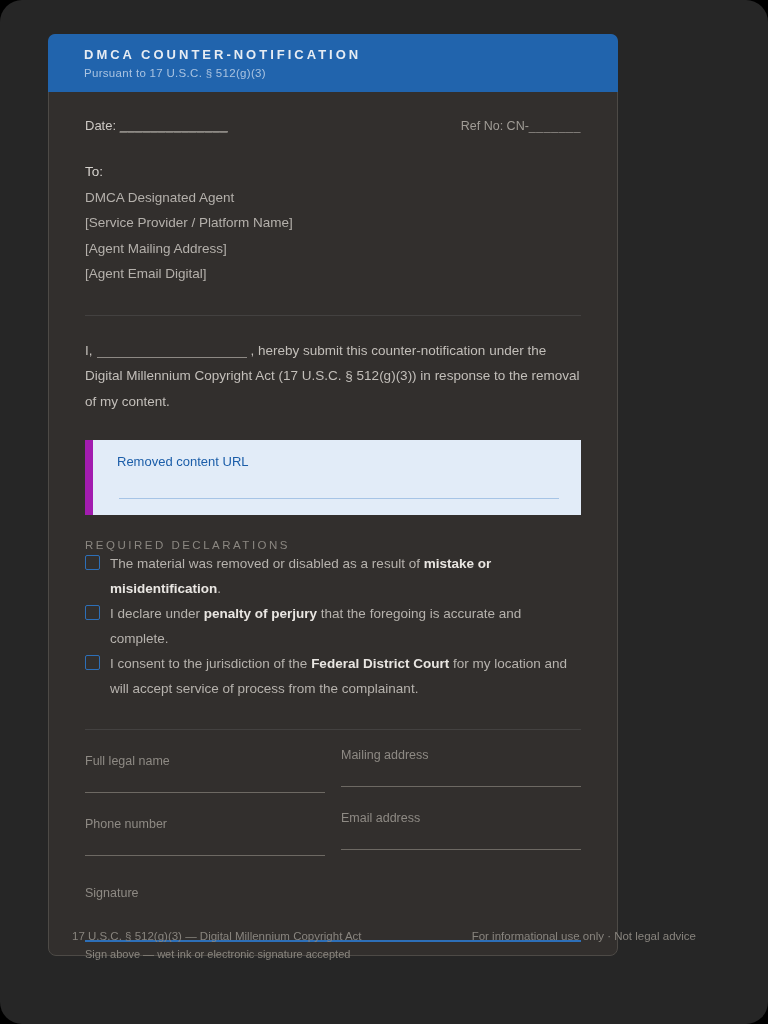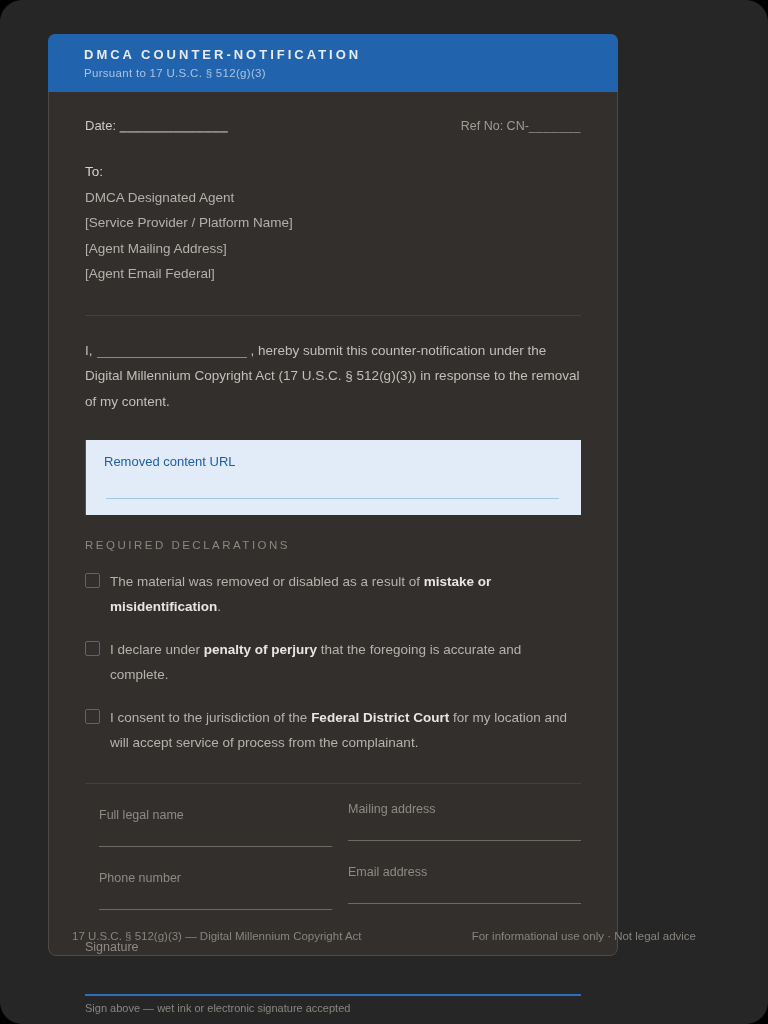--- a/index.html
+++ b/index.html
@@ -24,35 +24,35 @@
   .blank-underscored { color:#8d8984; text-decoration:underline; letter-spacing:0.5px; }
   .ref { color:#a09c96; font-size:12.5px;padding-left:24px; }
   .ref .blank-plain { color:#8d8984; letter-spacing:0.5px; }
   .to-block { margin-top:26px; font-size:13.5px; line-height:25.5px; }
   .to-label { color:#d6d3ce; }
   .addr-line { color:#b4b0ab; }
   .divider { border-top:1px solid #434140; margin-top:28px; }
   .statement { margin-top:22px; color:#c3bfba; font-size:13.5px; line-height:25.5px; }
   .stmt-blank { display:inline-block; width:150px; border-bottom:1px solid #8d8984; height:14px; vertical-align:-3px; margin:0 4px; }
   .url-box {
-    margin-top:26px; height:75px; background:#e2ecf8; border-left:1px solid #a21caf;
-    padding:14px 20px 16px 18px; display:flex; flex-direction:column; justify-content:space-between;
+    margin-top:26px; height:75px; background:#e2ecf8; border-left:8px solid #a21caf;
+    padding:14px 20px 16px 24px; display:flex; flex-direction:column; justify-content:space-between;
   }
   .url-label { color:#1c5ea9; font-size:13px; }
   .url-line { border-bottom:1px solid #a6c4e6; height:1px; margin:0 2px; }
   .decl-heading { margin-top:24px; color:#8b8781; font-size:11.5px; letter-spacing:2.5px; }
-  .decl-row { display:flex; margin-top:18px; }
+  .decl-row { display:flex; }
   .decl-row:first-of-type { margin-top:15px; }
   .checkbox {
     flex:0 0 auto; width:15px; height:15px; border:1.5px solid #2d6fb8; border-radius:2px;
     margin:4px 10px 0 0; background:transparent;
   }
   .decl-text { color:#b6b2ad; font-size:13.5px; line-height:25px; }
   .decl-text b { color:#e9e6e2; font-weight:bold; }
-  .fields-grid { display:grid; grid-template-columns:1fr 1fr; column-gap:16px;margin-left:14px; }
+  .fields-grid { display:grid; grid-template-columns:1fr 1fr; column-gap:16px; }
   .field { padding-top:24px; }
   .field.row2 { padding-top:18px; }
   .field-label { color:#8e8a84; font-size:12.5px; }
   .field-line { border-bottom:1px solid #6d6963; margin-top:24px; }
   .sig-label { margin-top:30px; color:#8e8a84; font-size:12.5px; }
   .sig-line { margin-top:40px; border-bottom:2px solid #2d6fb8; }
   .sig-note { margin-top:6px; color:#8a867f; font-size:11px; }
   .page-footer {
     position:absolute; left:0; right:0; top:930px; padding:0 72px;
     display:flex; justify-content:space-between; font-size:11.5px; color:#88847e;
@@ -79,21 +79,21 @@
         <div class="ref">
           <span>Ref No: CN-</span><span class="blank-plain">_______</span>
         </div>
       </div>
 
       <div class="to-block">
         <div class="to-label">To:</div>
         <div class="addr-line">DMCA Designated Agent</div>
         <div class="addr-line">[Service Provider / Platform Name]</div>
         <div class="addr-line">[Agent Mailing Address]</div>
-        <div class="addr-line">[Agent Email Federal]</div>
+        <div class="addr-line">[Agent Email Digital]</div>
       </div>
 
       <div class="divider"></div>
 
       <p class="statement">
         <span>I,</span><span class="stmt-blank"></span><span>, hereby submit this counter-notification under the Digital Millennium Copyright Act (17 U.S.C. § 512(g)(3)) in response to the removal of my content.</span>
       </p>
 
       <div class="url-box">
         <div class="url-label">Removed content URL</div>

